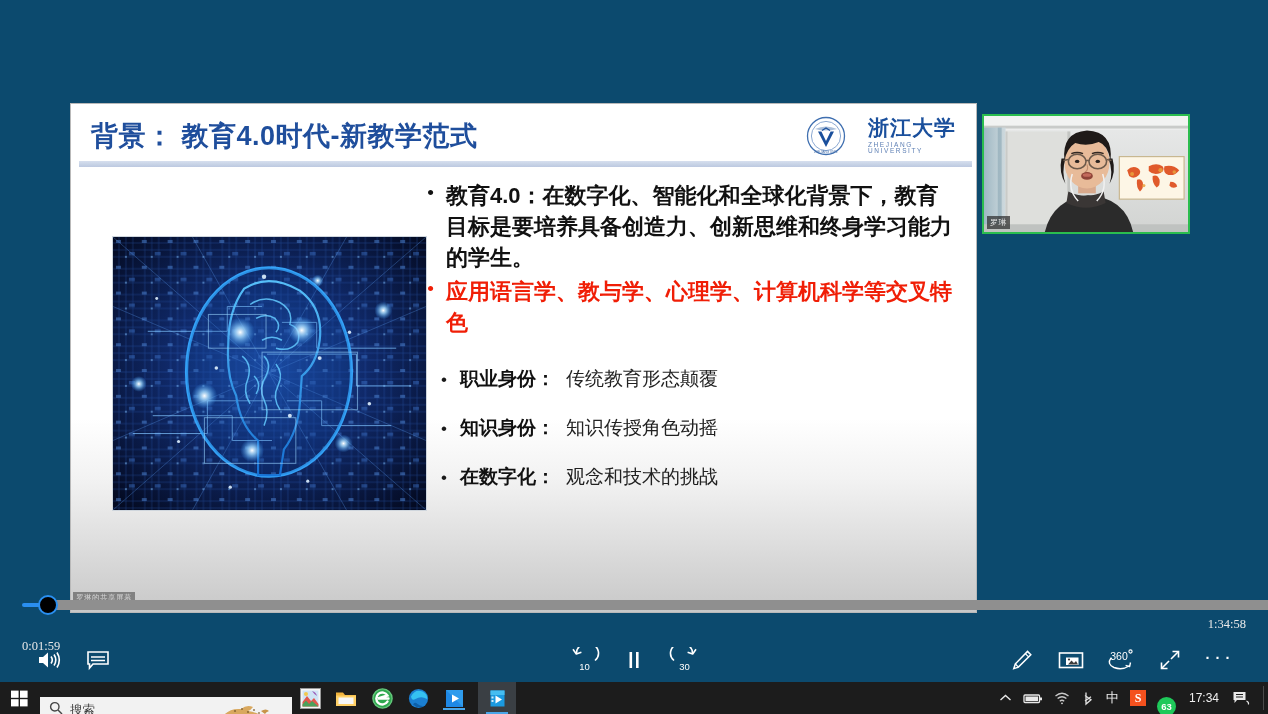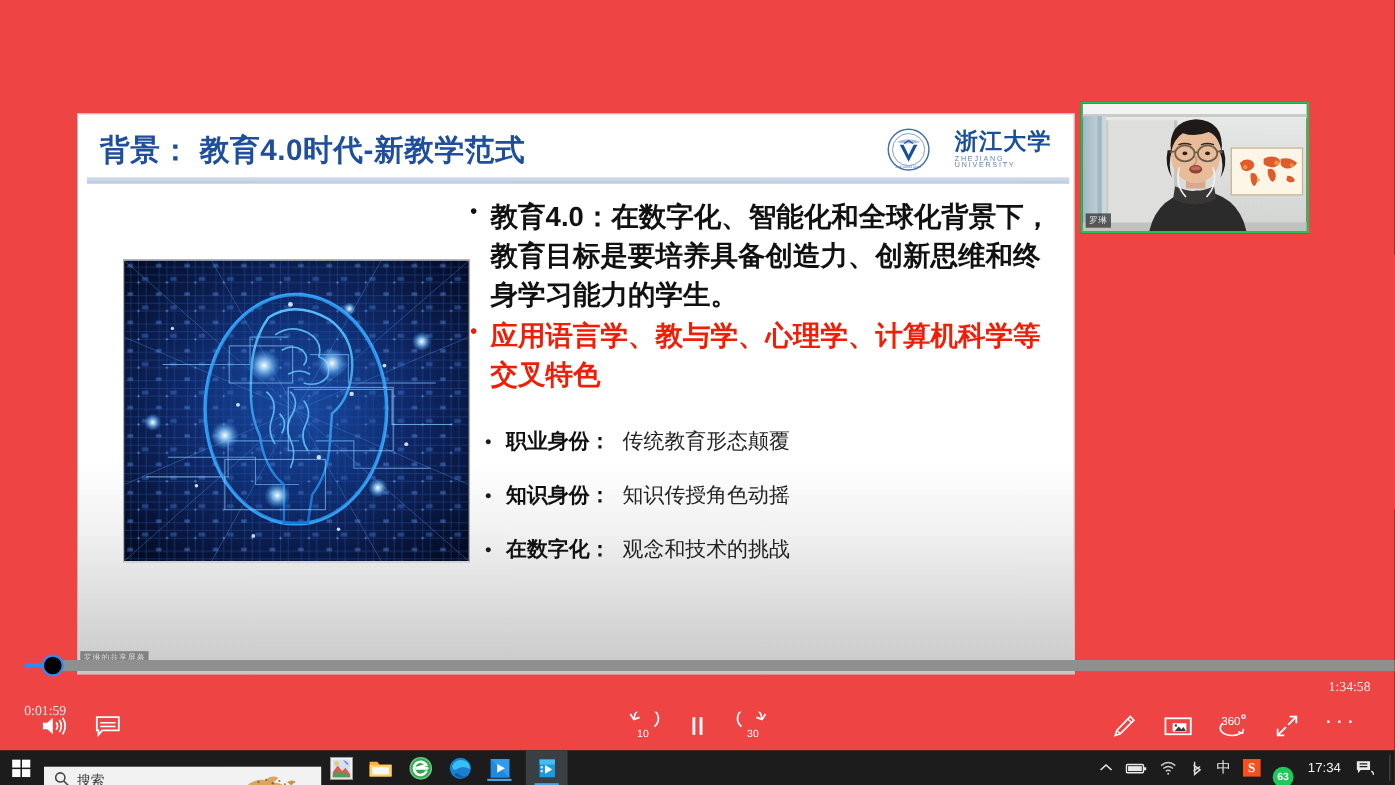--- a/index.html
+++ b/index.html
@@ -2,21 +2,21 @@
 <html><head>
 <meta charset="utf-8">
 <style>
   * { box-sizing: border-box; margin: 0; padding: 0; }
   html, body {
     width: 1268px; height: 714px;
     background: #000;
     font-family: "Liberation Sans", "DejaVu Sans", sans-serif;
     overflow: hidden;
   }
-  #root { position: relative; width: 1268px; height: 714px; background: #ef4444; }
+  #root { position: relative; width: 1268px; height: 714px; background: #0c4a6e; }
 
   
   .slide {
     position: absolute; left: 70px; top: 103px; width: 907px; height: 510px;
     background: #fff;
     background-image: linear-gradient(to bottom, #ffffff 0%, #ffffff 62%, #f2f2f2 74%, #d8d8d8 90%, #c8c8c8 100%);
     border: 1px solid #b9b9b9;
     overflow: hidden;
   }
   .slide-title {
@@ -42,40 +42,40 @@
     background: #04081e;
     overflow: hidden;
   }
   .slide-image svg { display: block; width: 100%; height: 100%; }
 
   
   .body-col { position: absolute; left: 355px; top: 76px; width: 530px; }
   .blist { list-style: none; }
   .bitem { display: flex; gap: 11px; margin-bottom: 2px; }
   .bdot { flex: 0 0 9px; text-align: center; font-size: 19px; line-height: 1.42; }
-  .btext { font-size: 25px; font-weight: bold; line-height: 1.42; }
+  .btext { font-size: 22px; font-weight: bold; line-height: 1.42; }
   .b-dark { color: #111; }
   .b-red  { color: #f01e06; }
   .sub-list { margin-top: 28px; }
   .sub-item { display: flex; gap: 11px; align-items: baseline; margin-bottom: 23px; padding-left: 15px; }
   .sub-dot { flex: 0 0 8px; font-size: 17px; color: #1a1a1a; }
   .sub-key { font-size: 19px; font-weight: bold; color: #111; white-space: nowrap; }
   .sub-val { font-size: 19px; font-weight: normal; color: #222; white-space: nowrap; }
 
   
   .share-tag {
     position: absolute; left: 2px; bottom: 8px;
     background: rgba(115,115,115,.85); color: #d4d4d4;
     font-size: 7.5px; line-height: 10px; padding: 1px 3px;
     letter-spacing: 0.5px; white-space: nowrap;
   }
 
   
   .cam {
-    position: absolute; left: 982px; top: 92px; width: 208px; height: 120px;
+    position: absolute; left: 982px; top: 114px; width: 208px; height: 120px;
     border: 2px solid #2bbd4e; overflow: hidden; background: #1b1b1b;
   }
   .cam svg { display: block; width: 100%; height: 100%; }
   .cam-name {
     position: absolute; left: 3px; bottom: 3px;
     background: rgba(45,45,45,.72); color: #e2e2e2;
     font-size: 8px; line-height: 11px; padding: 1px 3px; letter-spacing: .5px;
   }
 
   

